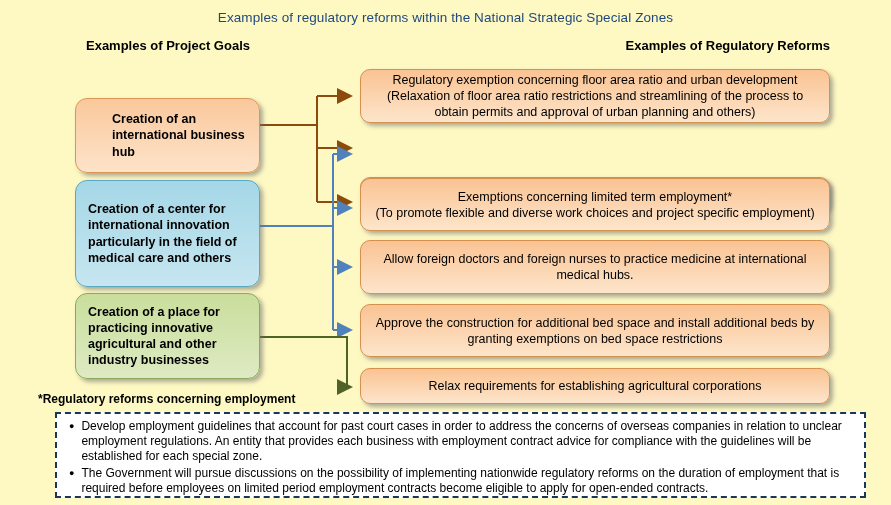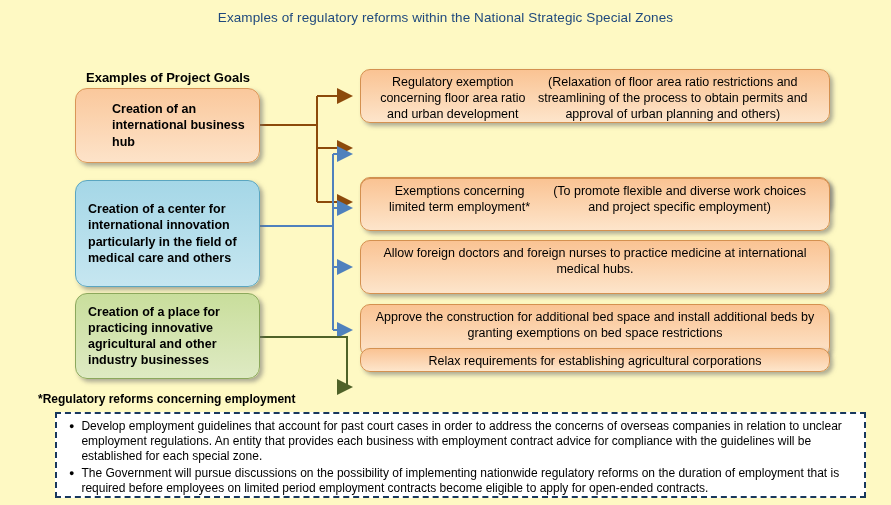--- a/index.html
+++ b/index.html
@@ -6,50 +6,50 @@
   html,body { background:#ffffff; }
   body { font-family:"Liberation Sans", sans-serif; color:#000; }
 
   .slide { position:relative; width:891px; height:505px; background:#fef9c3; overflow:hidden; }
 
   .title {
     position:absolute; top:10px; left:0; width:100%;
     text-align:center; color:#1F497D; font-size:13.5px; letter-spacing:.1px;
   }
 
-  .col-header { position:absolute; top:38px; font-weight:bold; font-size:13px; text-align:center;margin-top:32px; }
+  .col-header { position:absolute; top:38px; font-weight:bold; font-size:13px; text-align:center; }
   .col-header.left  { left:68px;  width:200px; }
   .col-header.right { left:360px; width:470px;text-align:right; }
 
   
   .goal-box {
     position:absolute; left:75px; width:185px;
     border-radius:12px; display:flex; align-items:center;
     padding:8px 12px; font-weight:bold; font-size:12.5px; line-height:1.3;
     box-shadow:3px 3px 4px rgba(110,110,110,.55);
   }
-  .goal-1 { top:88px;  height:75px; background:linear-gradient(to bottom,#FAC89C,#FDE3C9); border:1px solid #D99657;padding-left:36px; }
+  .goal-1 { top:98px;  height:75px; background:linear-gradient(to bottom,#FAC89C,#FDE3C9); border:1px solid #D99657;padding-left:36px; }
   .goal-2 { top:180px; height:107px; background:linear-gradient(to bottom,#A5D7E7,#C6E6F0); border:1px solid #5BA6C0; }
   .goal-3 { top:293px; height:86px; background:linear-gradient(to bottom,#C9DE9C,#DEEAC3); border:1px solid #8CA85C;justify-content:flex-end; }
 
   
   .reform-box {
     position:absolute; left:360px; width:470px;
-    border-radius:10px; display:flex; flex-direction:row; justify-content:center;
+    border-radius:10px; display:flex; flex-direction:column; justify-content:center;
     text-align:center; padding:4px 14px; font-size:12.5px; line-height:1.28;
     background:linear-gradient(to bottom,#FAC393,#FDE5CB);
     border:1px solid #D49150;
     box-shadow:3px 3px 4px rgba(110,110,110,.55);
   }
   .r1 { top:69px;  height:54px; }
   .r2 { top:133px; height:35px;margin-top:44px; }
   .r3 { top:178px; height:53px; }
   .r4 { top:240px; height:54px; }
   .r5 { top:304px; height:53px; }
-  .r6 { top:348px; height:24px; }
+  .r6 { top:368px; height:36px; }
 
   .arrows { position:absolute; left:0; top:0; width:891px; height:505px; pointer-events:none; }
 
   .footnote { position:absolute; left:38px; top:392px; font-weight:bold; font-size:12px; }
 
   .notes-box {
     position:absolute; left:55px; top:412px; width:811px; height:86px;
     border:2px dashed #17375E; background:#fff; padding:5px 10px 4px 12px;
   }
   .note { display:flex; font-size:12px; line-height:1.26; margin-bottom:2px; }

